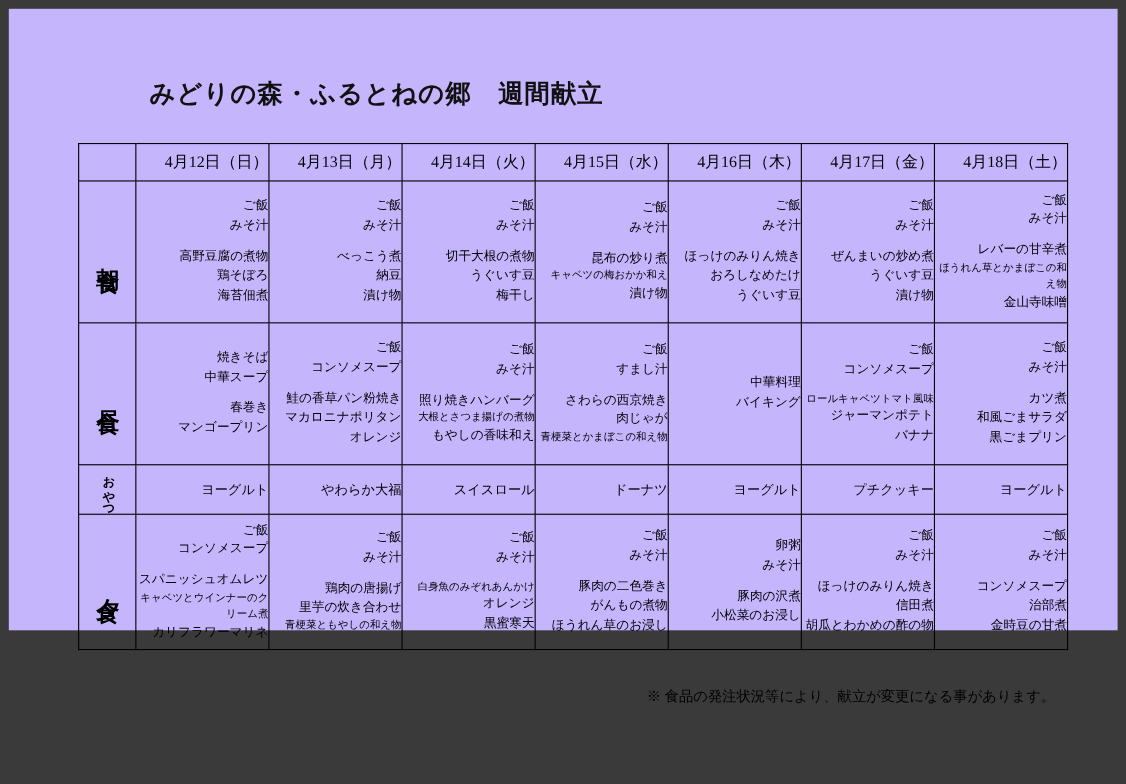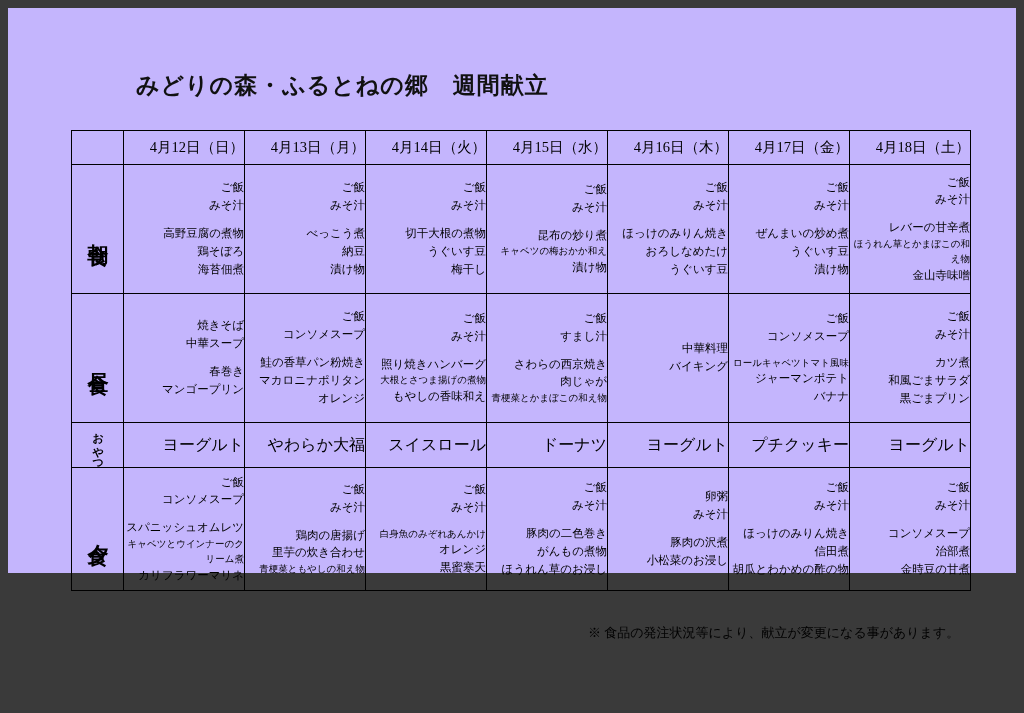--- a/index.html
+++ b/index.html
@@ -86,21 +86,21 @@
     height: 10px;
   }
   td.cell .dish {
     display: block;
   }
   td.cell .dish.small {
     font-size: 9.5px;
   }
   tr.breakfast td.cell { height: 128px; }
   tr.lunch td.cell { height: 128px; }
-  tr.snack td.cell { height: 44px; font-size: 16px; }
+  tr.snack td.cell { height: 44px; font-size: 12px; }
   tr.dinner td.cell { height: 122px; }
   #footnote {
     position: absolute;
     left: 580px;
     top: 616px;
     font-size: 13px;
     color: #000;
     white-space: nowrap;
   }
 </style>

